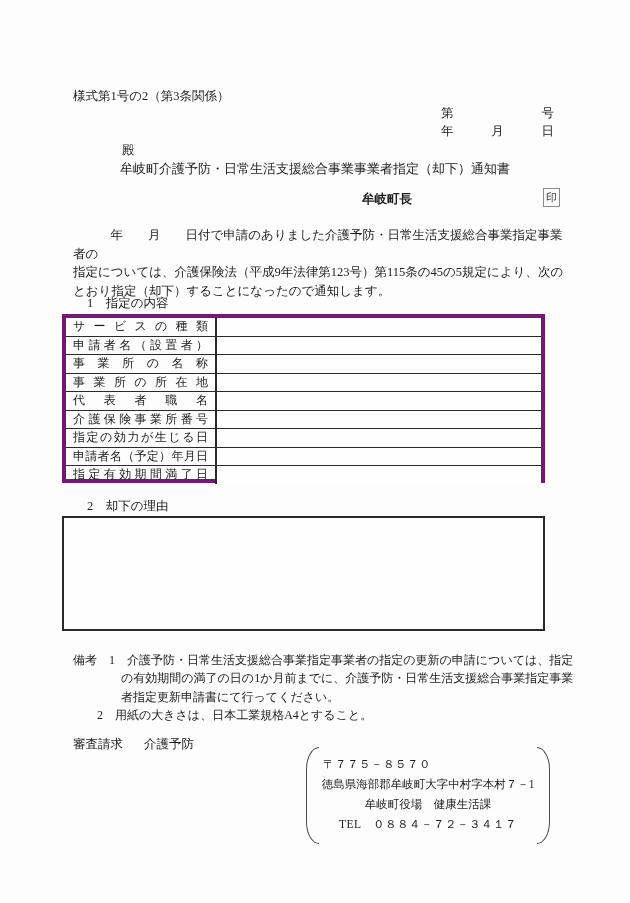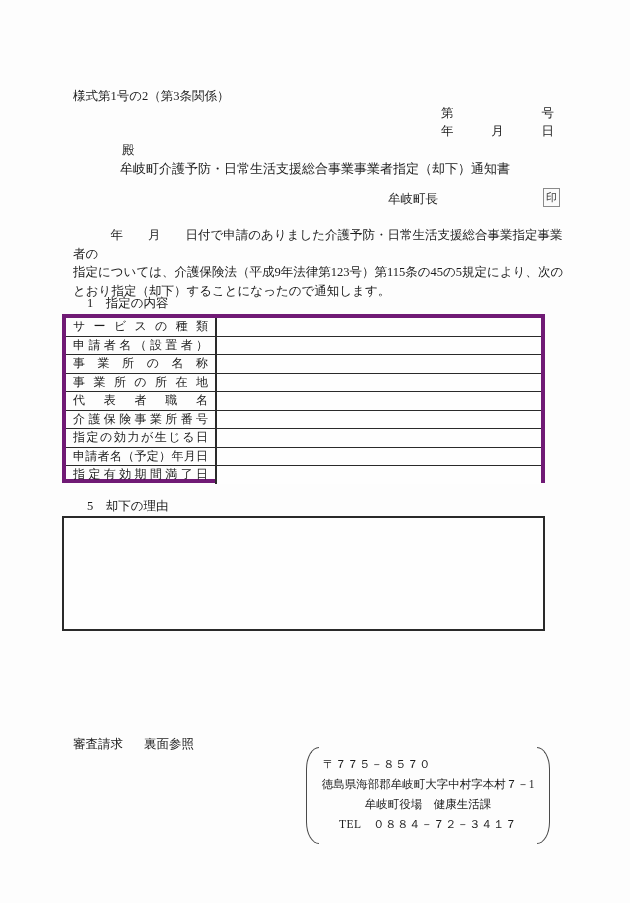--- a/index.html
+++ b/index.html
@@ -14,21 +14,21 @@
     font-size:12.5px;
     overflow:hidden;
     padding-left:28px;
   }
   .abs { position:absolute; }
   .form-label { left:73px; top:88px; }
   .docno-row { left:441px; top:105px; width:113px; display:flex; justify-content:space-between; }
   .date-row { left:441px; top:123px; width:113px; display:flex; justify-content:space-between; }
   .addressee { left:122px; top:142px; }
   .doc-title { left:0; right:0; top:160px; text-align:center; font-size:13px; }
-  .issuer { left:388px; top:191px; }
+  .issuer { left:362px; top:191px;font-weight:bold; }
   .seal-box {
     left:543px; top:188px; width:17px; height:19px;
     border:1px solid #8a8a8a; color:#3a3a3a;
     font-size:11px; display:flex; align-items:center; justify-content:center;
     background:#fbfbfb;
   }
   .body-par { left:73px; top:226px; width:495px; line-height:18.6px; }
   .sec-heading { font-size:12.5px; }
   .s1-head { left:87px; top:295px; }
   .s2-head { left:87px; top:498px; }
@@ -145,28 +145,34 @@
     <div class="trow">
       <div class="tlabel">申請者名（予定）年月日</div>
       <div class="tvalue"></div>
     </div>
     <div class="trow">
       <div class="tlabel">指定有効期間満了日</div>
       <div class="tvalue"></div>
     </div>
   </div>
 
-  <div class="abs sec-heading s2-head">5　却下の理由</div>
+  <div class="abs sec-heading s2-head">2　却下の理由</div>
 
   <div class="abs reason-box"></div>
 
+  <div class="abs notes">
+    <div>備考　1　介護予防・日常生活支援総合事業指定事業者の指定の更新の申請については、指定</div>
+    <div>　　　　の有効期間の満了の日の1か月前までに、介護予防・日常生活支援総合事業指定事業</div>
+    <div>　　　　者指定更新申請書にて行ってください。</div>
+    <div>　　2　用紙の大きさは、日本工業規格A4とすること。</div>
+  </div>
 
   <div class="abs appeal-row">
     <span>審査請求</span>
-    <span>裏面参照</span>
+    <span>介護予防</span>
   </div>
 
   <div class="abs address-block">
     <div class="paren paren-left"></div>
     <div class="paren paren-right"></div>
     <div class="addr-inner">
       <div class="addr-postal">〒７７５－８５７０</div>
       <div class="addr-line">徳島県海部郡牟岐町大字中村字本村７－1</div>
       <div class="addr-line">牟岐町役場　健康生活課</div>
       <div class="addr-tel">TEL　０８８４－７２－３４１７</div>

